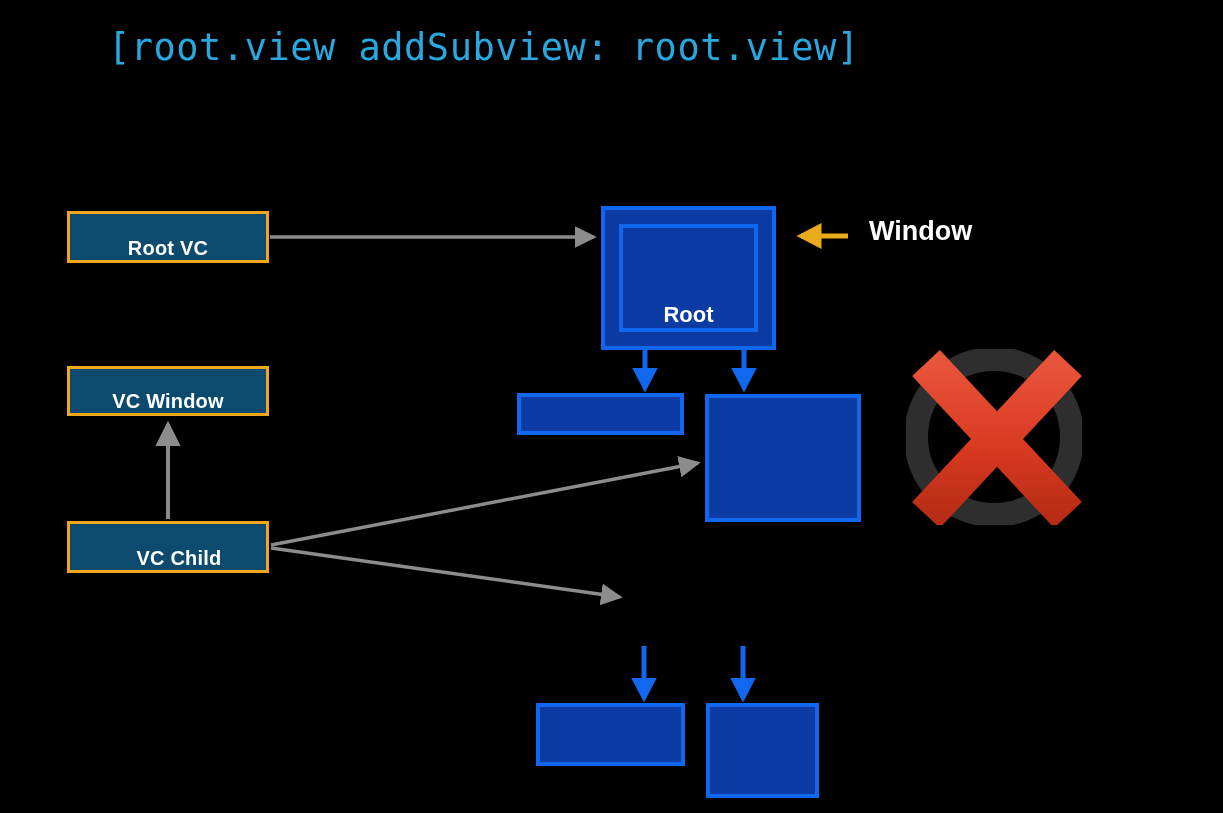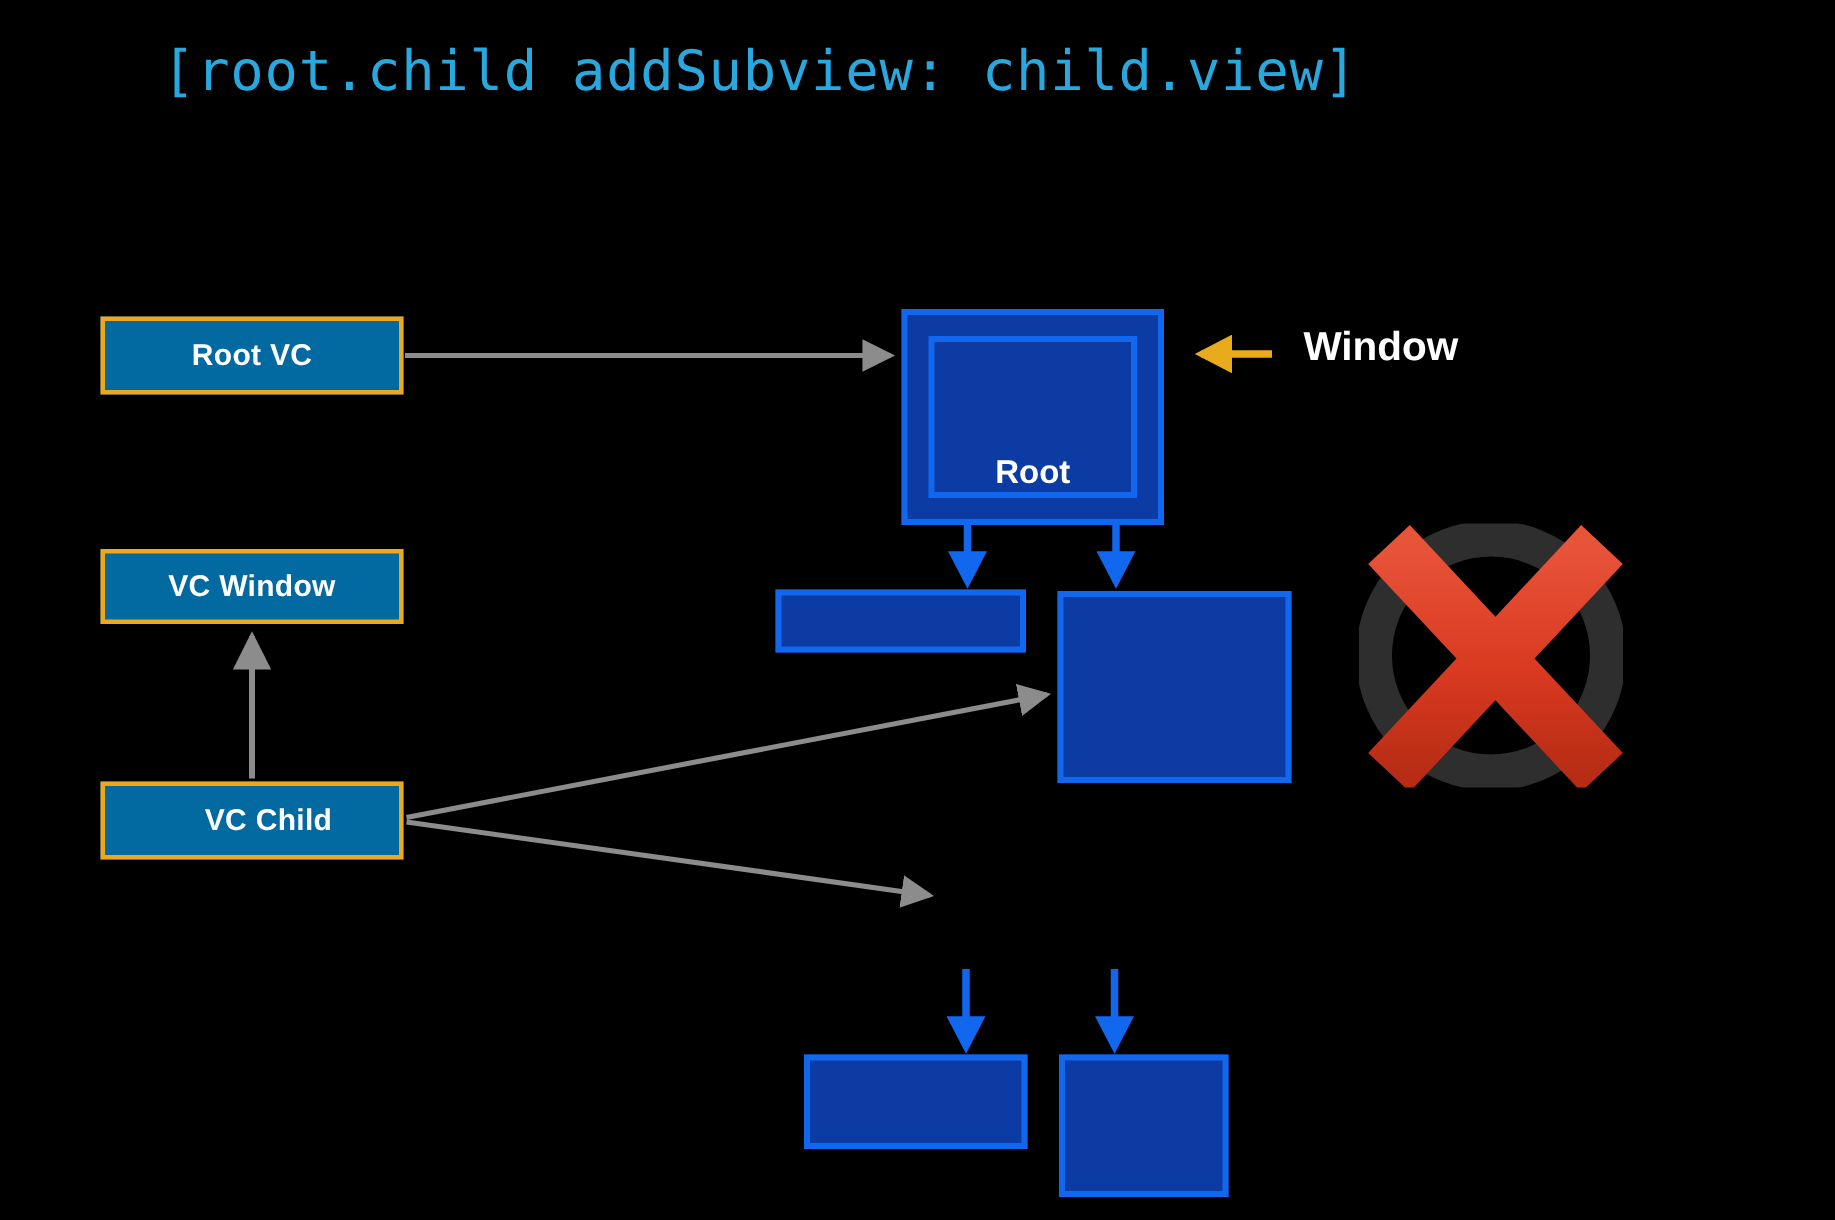--- a/index.html
+++ b/index.html
@@ -28,24 +28,24 @@
     letter-spacing: 0.5px;
     color: #29a8e0;
     white-space: pre;
     line-height: 1.25;
   }
 
   
   .vc-box {
     position: absolute;
     box-sizing: border-box;
-    background: #0369a1;
+    background: #0c4a6e;
     border: 3px solid #efa81b;
     display: flex;
-    align-items: center;
+    align-items: flex-end;
     justify-content: center;
     color: #ffffff;
     font-size: 20px;
     font-weight: bold;
     letter-spacing: 0.2px;
   }
 
   
   .view-box {
     position: absolute;
@@ -101,21 +101,21 @@
     top: 349px;
     width: 176px;
     height: 176px;
   }
 </style>
 </head>
 <body>
 
 <div id="slide">
 
-  <div id="title-code">[root.child addSubview: child.view]</div>
+  <div id="title-code">[root.view addSubview: root.view]</div>
 
   <svg id="edges" viewBox="0 0 1223 813" xmlns="http://www.w3.org/2000/svg">
     <defs>
       <marker id="gray-head" markerWidth="7" markerHeight="7" refX="5.6" refY="3.2" orient="auto" markerUnits="strokeWidth">
         <path d="M0,0 L6.4,3.2 L0,6.4 z" fill="#8c8c8c"></path>
       </marker>
       <marker id="blue-head" markerWidth="5.2" markerHeight="5.2" refX="4.1" refY="2.6" orient="auto" markerUnits="strokeWidth">
         <path d="M0,0 L5,2.6 L0,5.2 z" fill="#1168ef"></path>
       </marker>
       <marker id="gold-head" markerWidth="5.2" markerHeight="5.2" refX="4.1" refY="2.6" orient="auto" markerUnits="strokeWidth">

